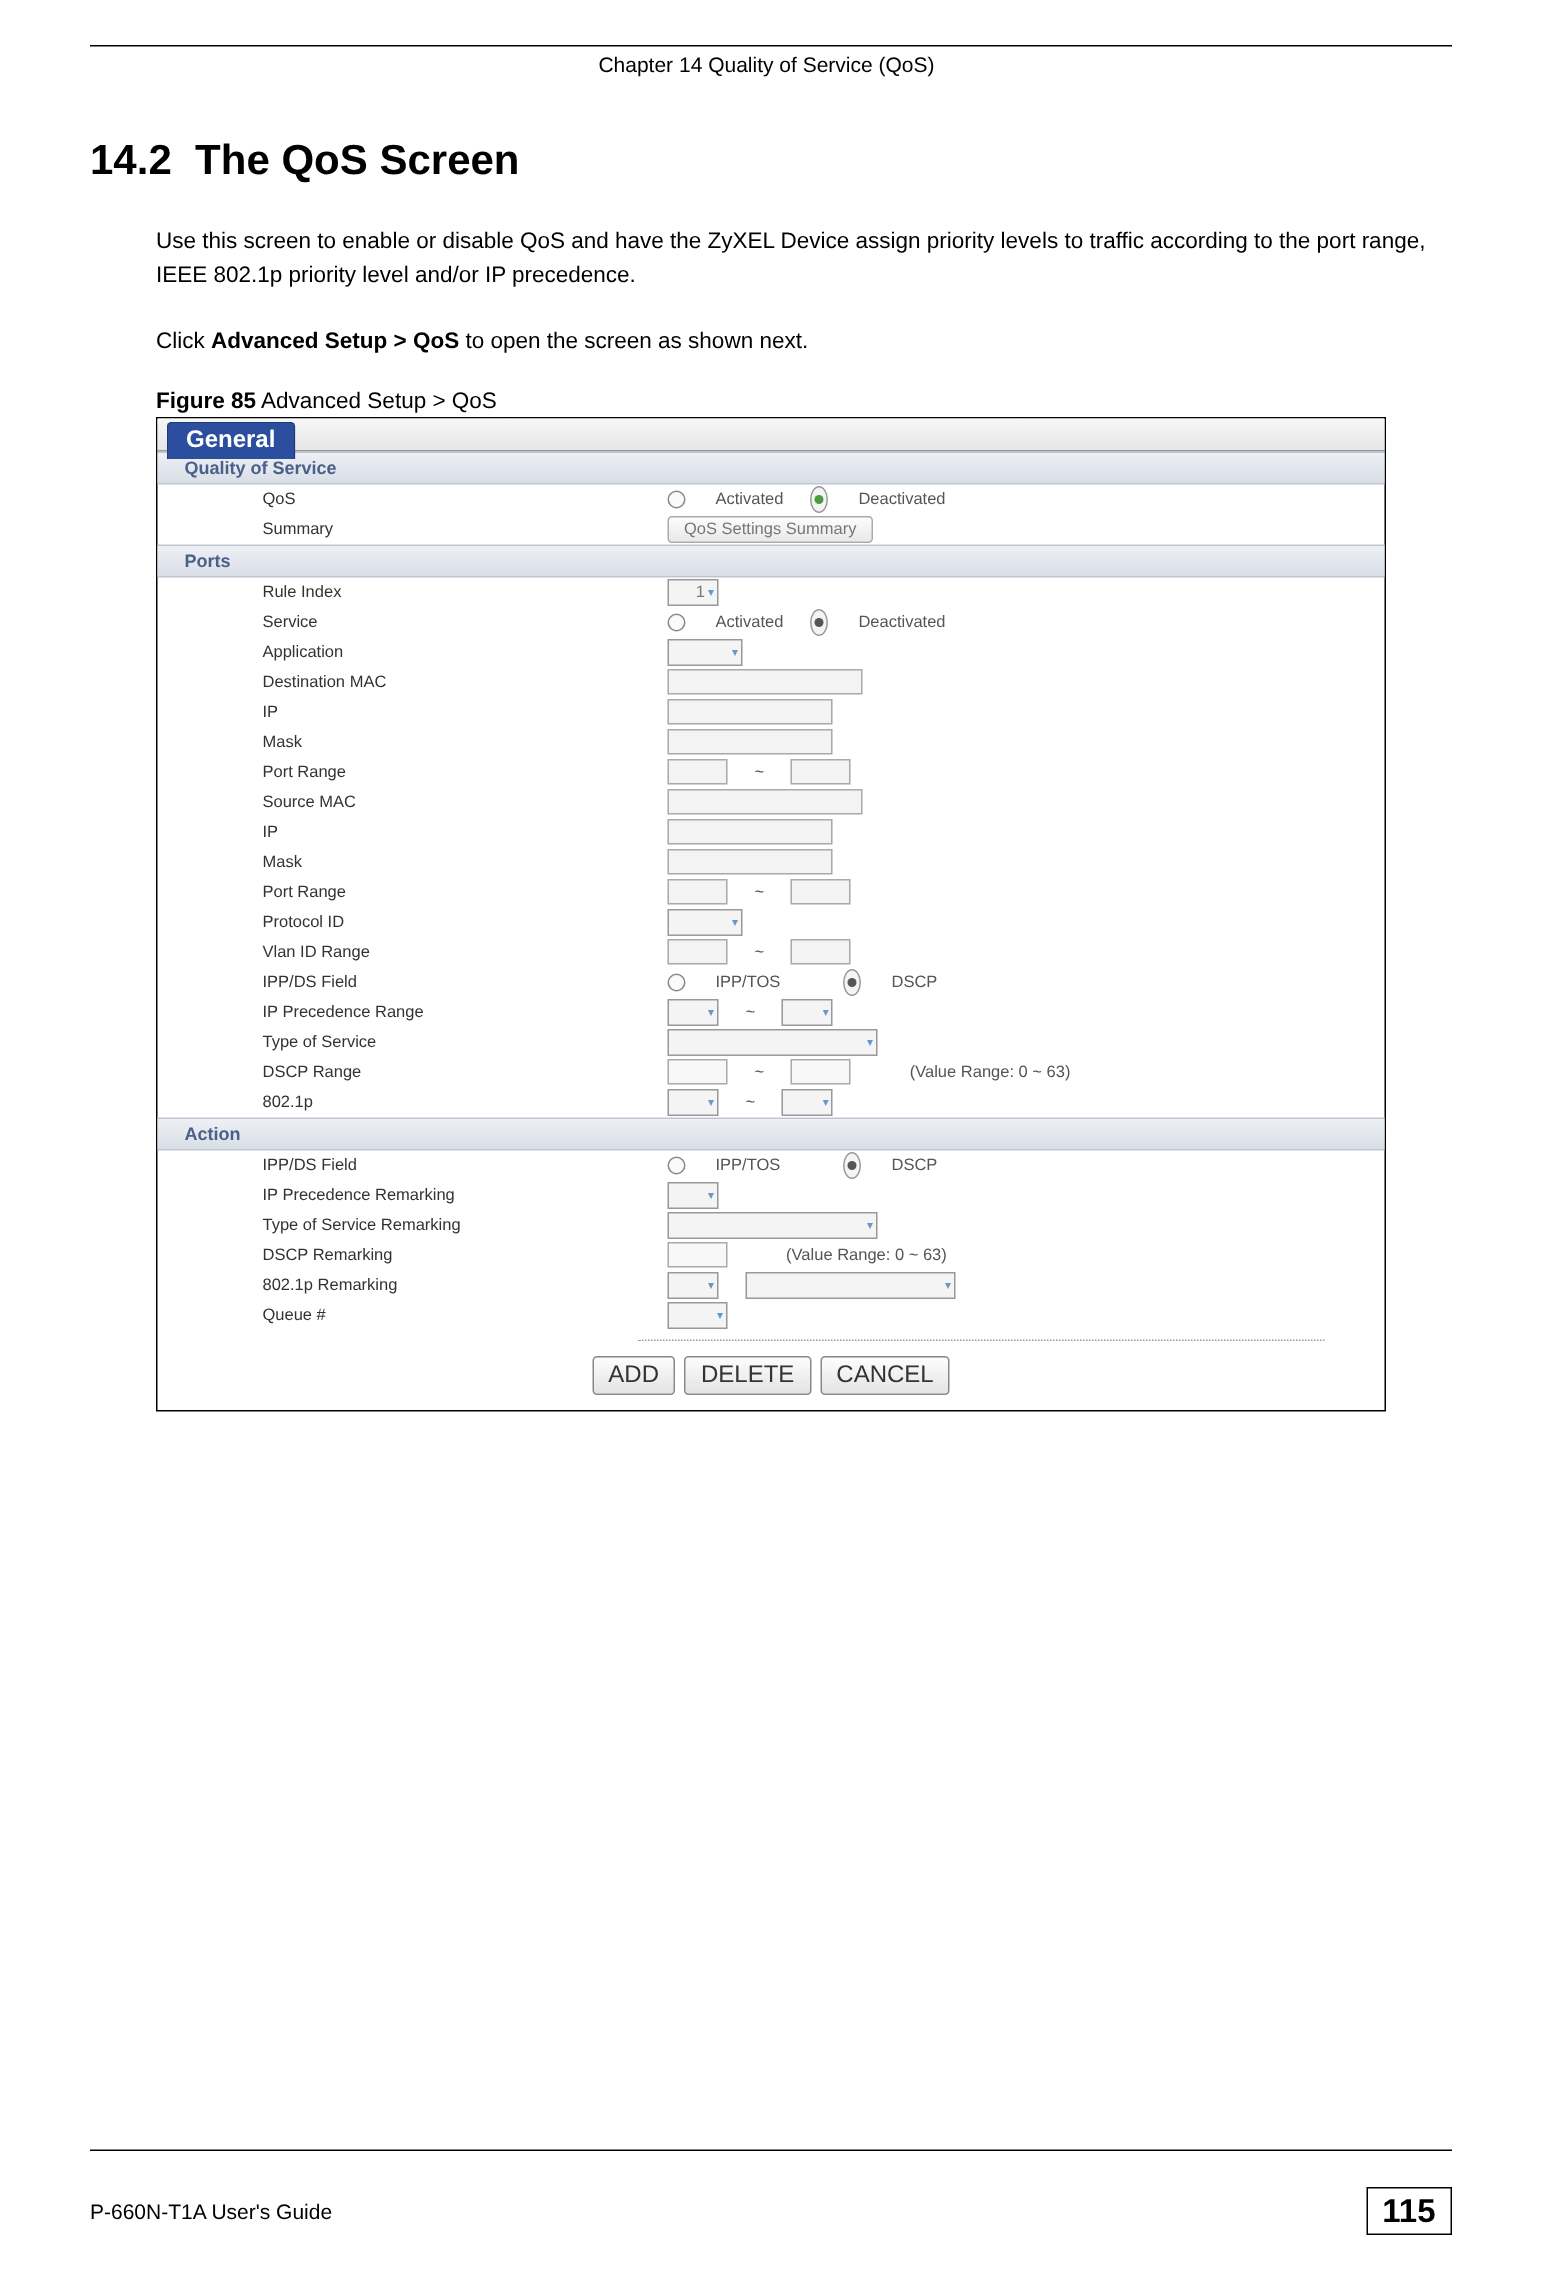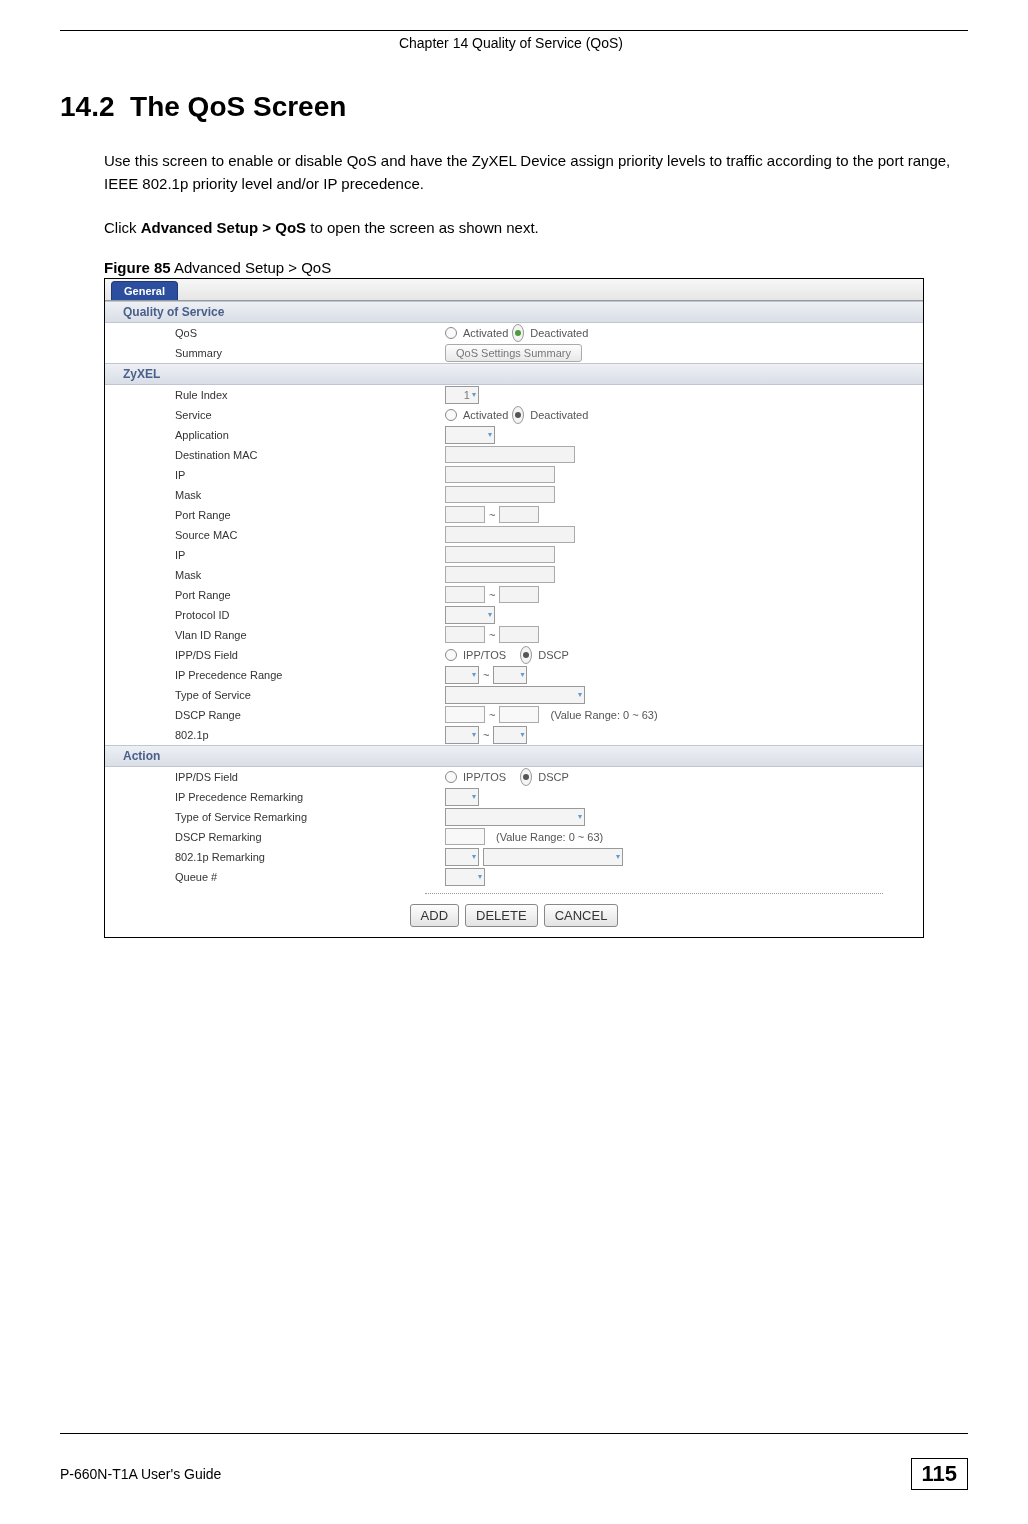--- a/index.html
+++ b/index.html
@@ -55,21 +55,21 @@
     border-bottom: 1px solid #999;
     height: 22px;
     position: relative;
   }
   .tab {
     position: absolute;
     left: 6px; top: 2px;
     background: #2b4f9e;
     color: #fff;
     font-weight: bold;
-    font-size: 11px;
+    font-size: 16px;
     padding: 3px 12px;
     border-radius: 4px 4px 0 0;
     border: 1px solid #1d3a7a;
     border-bottom: none;
   }
   .section-hdr {
     background: linear-gradient(#edf0f4, #d9dee7);
     border-top: 1px solid #bfc6d2;
     border-bottom: 1px solid #bfc6d2;
     color: #4a5f8a;
@@ -86,21 +86,21 @@
   .row .lbl {
     width: 340px;
     padding-left: 70px;
     color: #333;
     font-size: 11px;
   }
   .row .ctrl {
     flex: 1;
     display: flex;
     align-items: center;
-    gap: 4px;
+    gap: 18px;
     color: #555;
     font-size: 11px;
   }
   .radio {
     width:12px; height:12px; border-radius:50%;
     border:1px solid #888; background:#fafafa;
     display:inline-flex; align-items:center; justify-content:center;
     margin-right:2px;
   }
   .radio.sel::after {
@@ -122,21 +122,21 @@
     padding: 0 2px;
   }
   .sel .chev {
     color:#6698cc; font-size:8px; margin-left:2px;
   }
   .btn {
     background: linear-gradient(#fdfdfd, #e3e3e3);
     border:1px solid #888;
     border-radius:3px;
     padding: 3px 10px;
-    font-size:13px;
+    font-size:16px;
     color:#333;
     font-family: Verdana, Arial, sans-serif;
   }
   .qos-btn {
     background: linear-gradient(#fdfdfd, #e8e8e8);
     border:1px solid #aaa;
     border-radius:3px;
     padding:2px 10px;
     font-size:11px;
     color:#777;
@@ -207,21 +207,21 @@
       <span>Deactivated</span>
     </div>
   </div>
   <div class="row">
     <div class="lbl">Summary</div>
     <div class="ctrl">
       <span class="qos-btn">QoS Settings Summary</span>
     </div>
   </div>
 
-  <div class="section-hdr">ZyXEL</div>
+  <div class="section-hdr">Ports</div>
 
   <div class="row">
     <div class="lbl">Rule Index</div>
     <div class="ctrl">
       <span class="sel" style="width:34px;">
           <span style="color:#777">1</span>
           <span class="chev">▾</span>
         </span>
     </div>
   </div>

